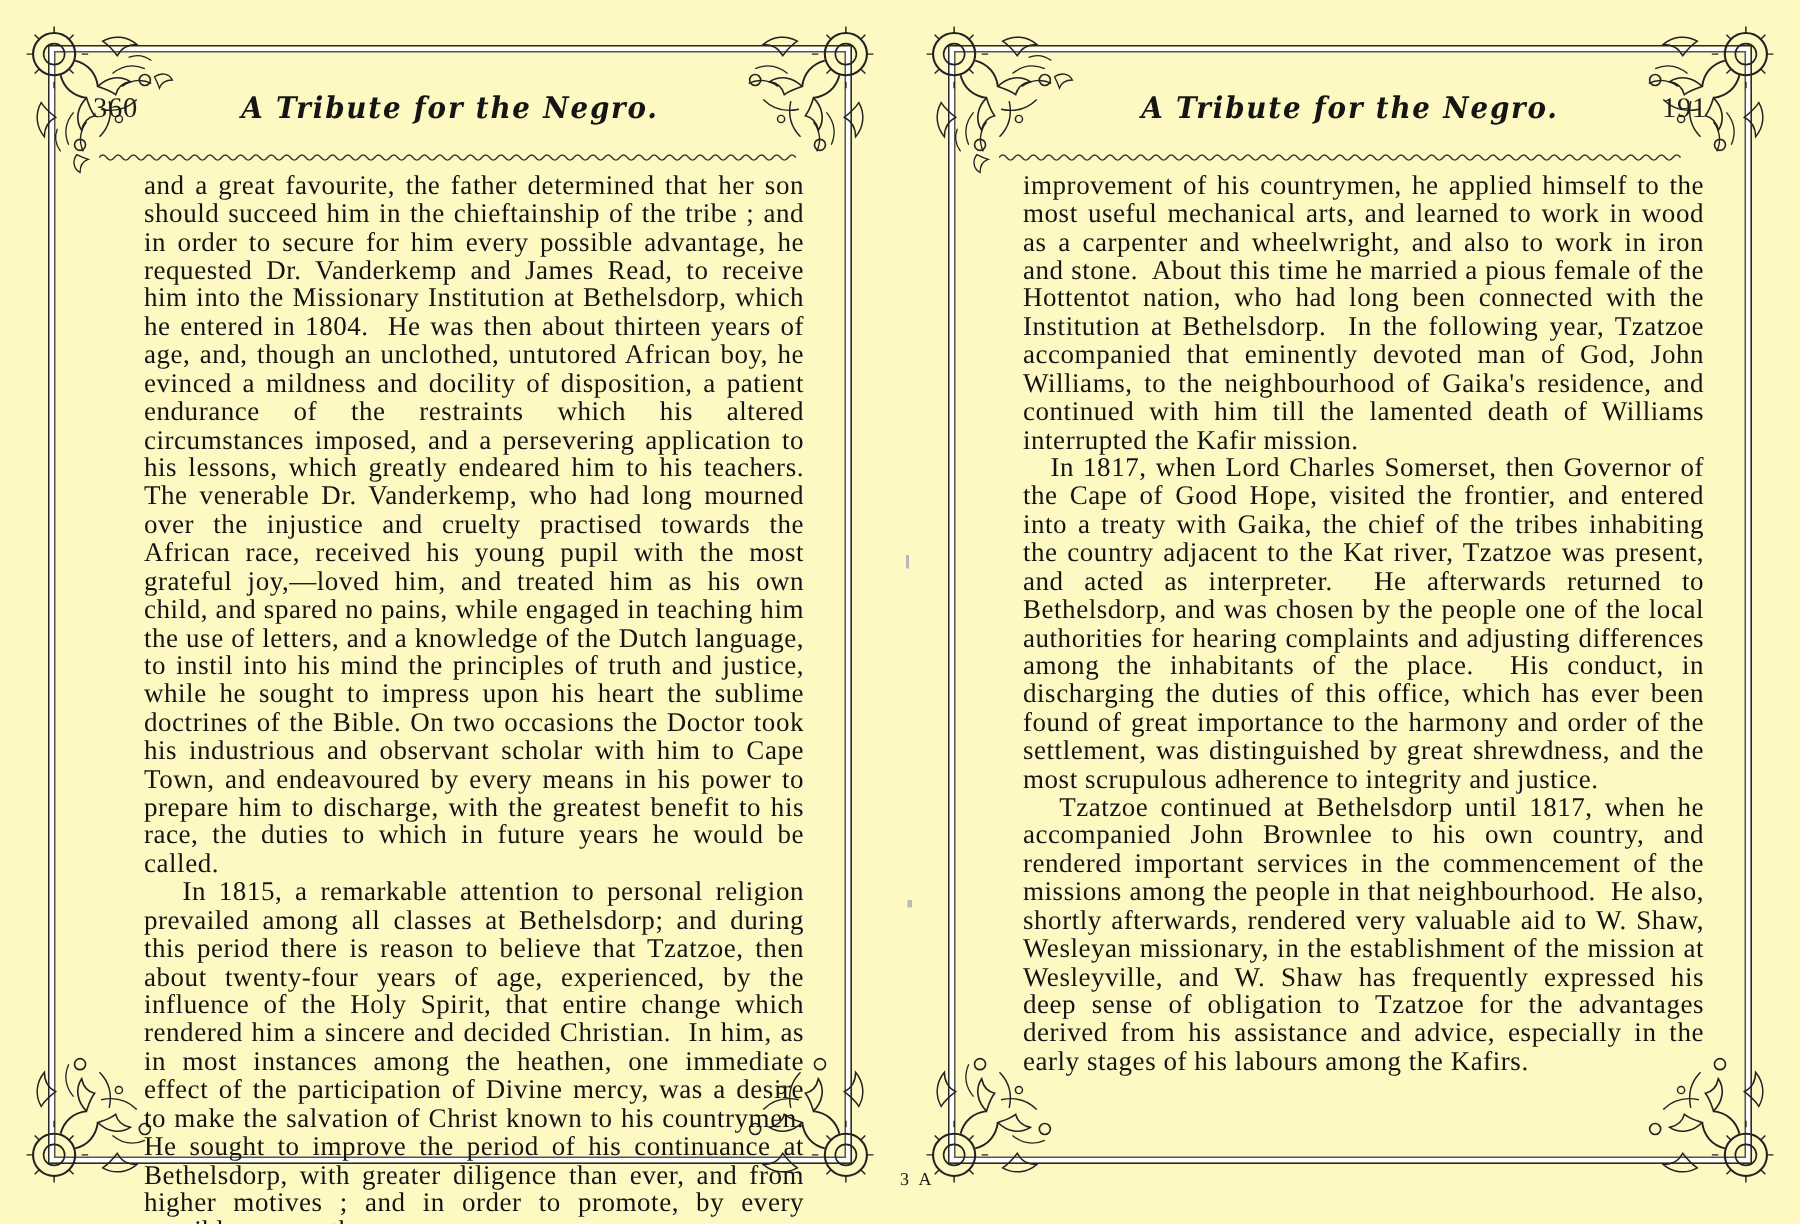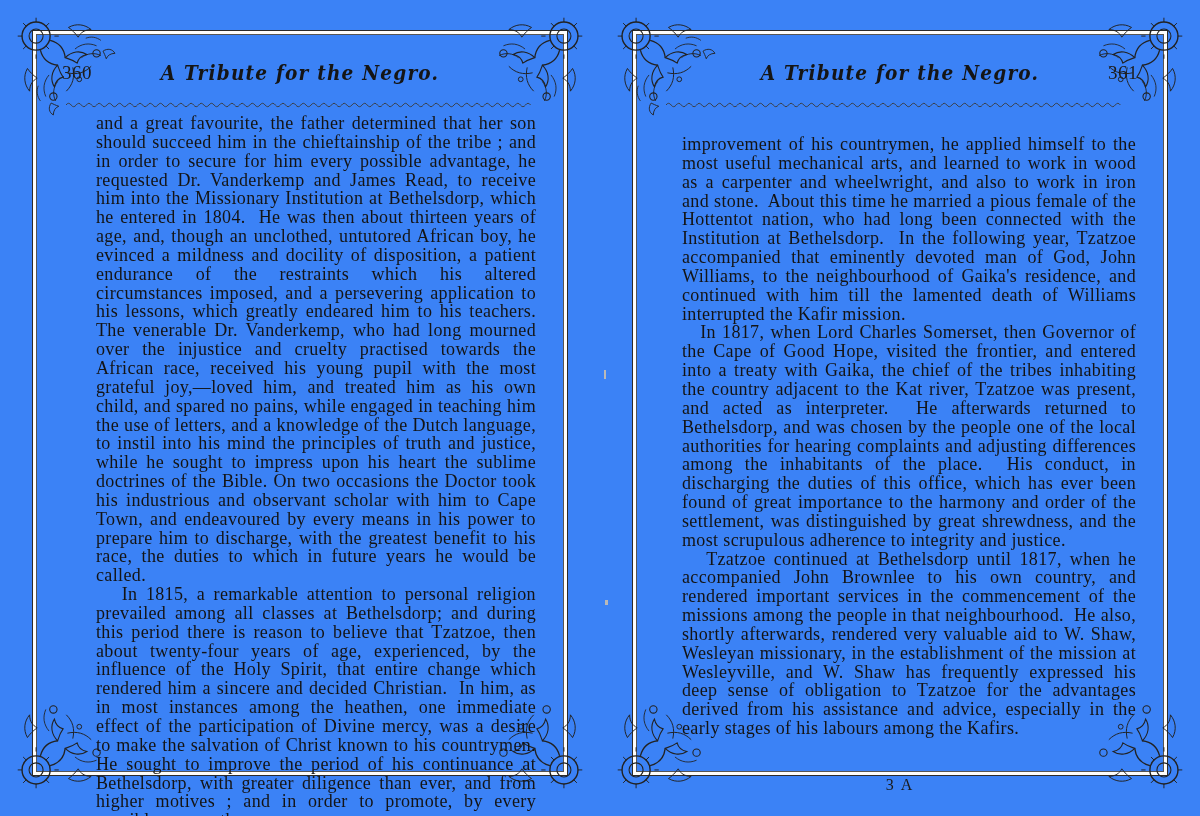--- a/index.html
+++ b/index.html
@@ -19,21 +19,21 @@
     width: 1200px;
     height: 816px;
     background: #fdfdfc;
     display: flex;
   }
 
   .page {
     position: relative;
     width: 600px;
     height: 816px;
-    background: #3b82f6;
+    background: #fef9c3;
     overflow: hidden;
   }
 
   
   .frame {
     position: absolute;
     left: 32px;
     top: 30px;
     right: 32px;
     bottom: 40px;
@@ -118,22 +118,22 @@
     text-indent: 0;
     white-space: pre-wrap;
     letter-spacing: 0.02em;
   }
   .tb-inner p + p { margin-top: 0; }
 
   .signature {
     position: absolute;
     left: 0; right: 0;
     bottom: 22px;
-    text-align: center;
-    font-size: 16px;
+    text-align: left;
+    font-size: 12px;
     color: #1a1a1a;
     font-family: "Liberation Serif", serif;
     letter-spacing: 2px;
   }
 
   
   .speck {
     position: absolute;
     background: #b9b9b9;
     pointer-events: none;
@@ -369,30 +369,30 @@
           <path d="M56 18c7-4 15-3 21 2-6 0-10 3-12 7-3-4-6-7-9-9z" stroke-width="0.9"></path>
           <path d="M18 56c-4 7-3 15 2 21 0-6 3-10 7-12-4-3-7-6-9-9z" stroke-width="0.9"></path>
           <circle cx="66" cy="66" r="2.2" stroke-width="0.9"></circle>
         </svg>
       </div>
     </div>
 
     <div class="page-head">
       <div class="folio"></div>
       <div class="running-head">A Tribute for the Negro.</div>
-      <div class="folio right-side">361</div>
+      <div class="folio right-side">191</div>
     </div>
 
     <div class="head-rule">
       <svg viewBox="0 0 440 8" preserveAspectRatio="none">
         <path d="M0 5 q2.4 -3.4 4.8 0 t4.8 0 t4.8 0 t4.8 0 t4.8 0 t4.8 0 t4.8 0 t4.8 0 t4.8 0 t4.8 0 t4.8 0 t4.8 0 t4.8 0 t4.8 0 t4.8 0 t4.8 0 t4.8 0 t4.8 0 t4.8 0 t4.8 0 t4.8 0 t4.8 0 t4.8 0 t4.8 0 t4.8 0 t4.8 0 t4.8 0 t4.8 0 t4.8 0 t4.8 0 t4.8 0 t4.8 0 t4.8 0 t4.8 0 t4.8 0 t4.8 0 t4.8 0 t4.8 0 t4.8 0 t4.8 0 t4.8 0 t4.8 0 t4.8 0 t4.8 0 t4.8 0 t4.8 0 t4.8 0 t4.8 0 t4.8 0 t4.8 0 t4.8 0 t4.8 0 t4.8 0 t4.8 0 t4.8 0 t4.8 0 t4.8 0 t4.8 0 t4.8 0 t4.8 0 t4.8 0 t4.8 0 t4.8 0 t4.8 0 t4.8 0 t4.8 0 t4.8 0 t4.8 0 t4.8 0 t4.8 0 t4.8 0 t4.8 0 t4.8 0 t4.8 0 t4.8 0 t4.8 0 t4.8 0 t4.8 0 t4.8 0 t4.8 0 t4.8 0 t4.8 0 t4.8 0 t4.8 0 t4.8 0 t4.8 0 t4.8 0 t4.8 0 t4.8 0" fill="none" stroke="#3a3a3a" stroke-width="0.9"></path>
       </svg>
     </div>
 
-    <div class="textblock" style="left:82px;right:64px;margin-top:21px;">
+    <div class="textblock" style="left:82px;right:64px;">
       <div class="tb-inner">
         <p>improvement of his countrymen, he applied himself to the most useful mechanical arts, and learned to work in wood as a carpenter and wheelwright, and also to work in iron and stone.  About this time he married a pious female of the Hottentot nation, who had long been connected with the Institution at Bethelsdorp.  In the following year, Tzatzoe accompanied that eminently devoted man of God, John Williams, to the neighbourhood of Gaika's residence, and continued with him till the lamented death of Williams interrupted the Kafir mission.</p>
         <p>   In 1817, when Lord Charles Somerset, then Governor of the Cape of Good Hope, visited the frontier, and entered into a treaty with Gaika, the chief of the tribes inhabiting the country adjacent to the Kat river, Tzatzoe was present, and acted as interpreter.  He afterwards returned to Bethelsdorp, and was chosen by the people one of the local authorities for hearing complaints and adjusting differences among the inhabitants of the place.  His conduct, in discharging the duties of this office, which has ever been found of great importance to the harmony and order of the settlement, was distinguished by great shrewdness, and the most scrupulous adherence to integrity and justice.</p>
         <p>   Tzatzoe continued at Bethelsdorp until 1817, when he accompanied John Brownlee to his own country, and rendered important services in the commencement of the missions among the people in that neighbourhood.  He also, shortly afterwards, rendered very valuable aid to W. Shaw, Wesleyan missionary, in the establishment of the mission at Wesleyville, and W. Shaw has frequently expressed his deep sense of obligation to Tzatzoe for the advantages derived from his assistance and advice, especially in the early stages of his labours among the Kafirs.</p>
       </div>
     </div>
 
     <div class="signature">3 A</div>
 
     <span class="speck" style="left:4px;top:370px;width:2px;height:9px;"></span>

